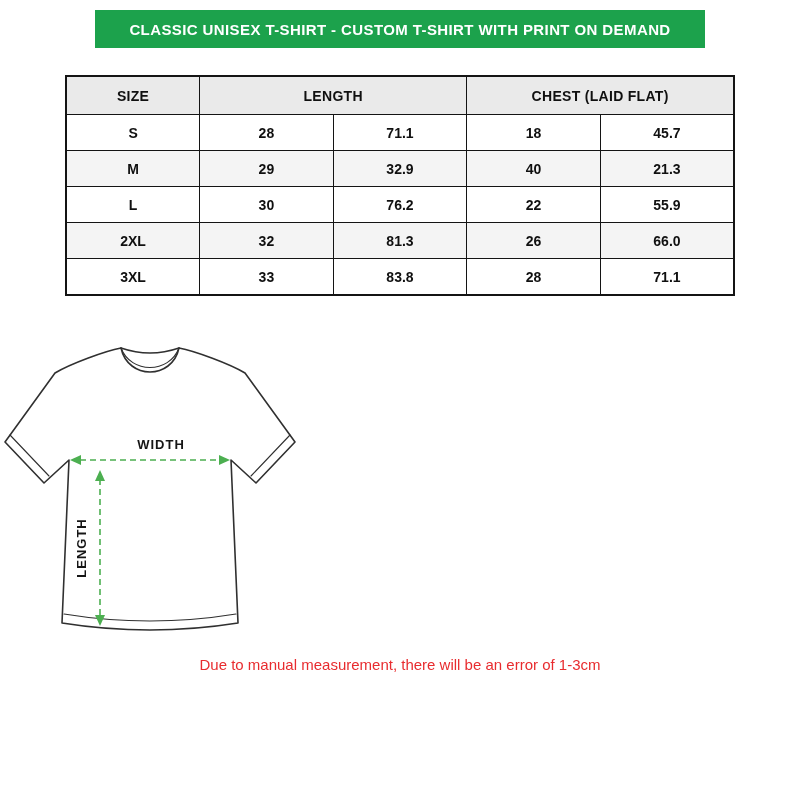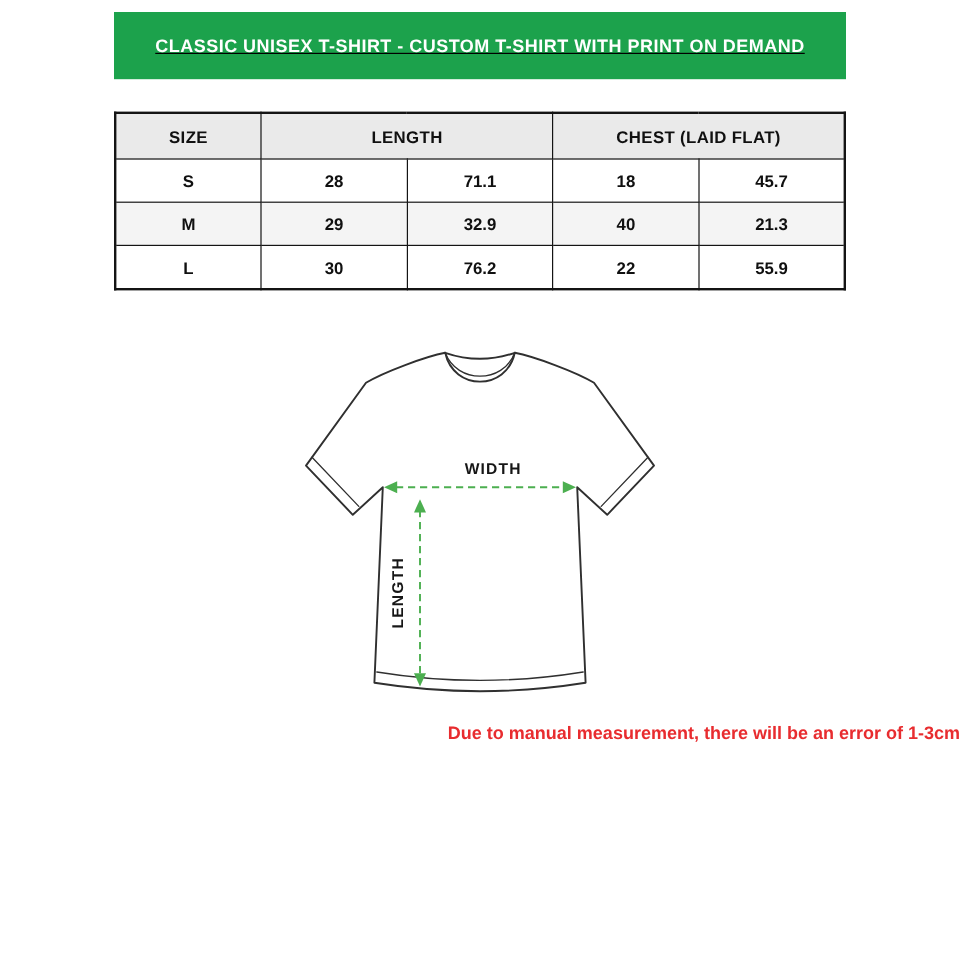--- a/index.html
+++ b/index.html
@@ -8,51 +8,51 @@
     --arrow-green:#4CAF50;
     --note-red:#E82C2F;
     --line-dark:#141414;
   }
   html,body{margin:0;padding:0;background:#ffffff;}
   .page{
     width:800px;height:800px;background:#ffffff;overflow:hidden;
     font-family:"Liberation Sans",sans-serif;margin:0 auto;position:relative;
   }
   .banner{
-    width:610px;height:56px;margin:10px auto 0;
+    width:610px;height:38px;margin:10px auto 0;
     background:var(--banner-green);
-    display:flex;align-items:center;justify-content:center;text-decoration:underline;
+    display:flex;align-items:center;justify-content:center;
   }
   .banner h1{
     margin:0;color:#ffffff;font-size:15px;font-weight:bold;
     letter-spacing:.4px;white-space:nowrap;
   }
   table.size-table{
-    width:610px;margin:27px auto 0;border-collapse:collapse;
+    width:670px;margin:27px auto 0;border-collapse:collapse;
     border:2px solid var(--line-dark);table-layout:fixed;
   }
   .size-table th,.size-table td{
     border:1px solid var(--line-dark);text-align:center;
     font-size:14px;color:#101010;padding:0;
   }
   .size-table th{height:37px;background:#eaeaea;font-weight:bold;letter-spacing:.3px;}
   .size-table td{height:35px;background:#ffffff;font-weight:bold;}
   .size-table tbody tr:nth-child(even) td{background:#f4f4f4;}
   .size-table td.size-cell{font-weight:bold;}
-  .diagram{margin-top:46px;text-align:center;}
+  .diagram{margin-top:46px;}
   .shirt-line{fill:#ffffff;stroke:#303030;stroke-width:1.6;stroke-linejoin:round;stroke-linecap:round;}
   .shirt-detail{fill:none;stroke:#303030;stroke-width:1.1;stroke-linecap:round;}
   .arrow-line{stroke:var(--arrow-green);stroke-width:1.6;stroke-dasharray:6 4;fill:none;}
   .arrow-head{fill:var(--arrow-green);stroke:none;}
   .measure-label{
     font-family:"Liberation Sans",sans-serif;font-size:13px;font-weight:bold;
     fill:#161616;letter-spacing:1px;
   }
   .footer-note{
-    margin-top:10px;text-align:right;font-size:15px;font-weight:bold;
+    margin-top:10px;text-align:center;font-size:15px;font-weight:normal;
     color:var(--note-red);
   }
 </style>
 </head>
 <body>
 
 <div class="page">
 
   <header class="banner">
     <h1>CLASSIC UNISEX T-SHIRT - CUSTOM T-SHIRT WITH PRINT ON DEMAND</h1>
@@ -88,20 +88,34 @@
         <td>40</td>
         <td>21.3</td>
       </tr>
       <tr>
         <td class="size-cell">L</td>
         <td>30</td>
         <td>76.2</td>
         <td>22</td>
         <td>55.9</td>
       </tr>
+      <tr>
+        <td class="size-cell">2XL</td>
+        <td>32</td>
+        <td>81.3</td>
+        <td>26</td>
+        <td>66.0</td>
+      </tr>
+      <tr>
+        <td class="size-cell">3XL</td>
+        <td>33</td>
+        <td>83.8</td>
+        <td>28</td>
+        <td>71.1</td>
+      </tr>
     </tbody>
   </table>
 
   <div class="diagram">
     <svg width="300" height="300" viewBox="0 0 300 300" role="img">
 
       <path class="shirt-line" d="M121,6 C105,9 70,22 55,31 L5,100 L44,141 L69,118 L62,281 Q150,295 238,281 L231,118 L256,141 L295,100 L245,31 C230,22 195,9 179,6 Q150,16 121,6 Z"></path>
 
       <path class="shirt-detail" d="M121,6 C131,32 169,32 179,6"></path>
       <path class="shirt-line" style="fill:none" d="M121,6 C128,38 172,38 179,6"></path>

